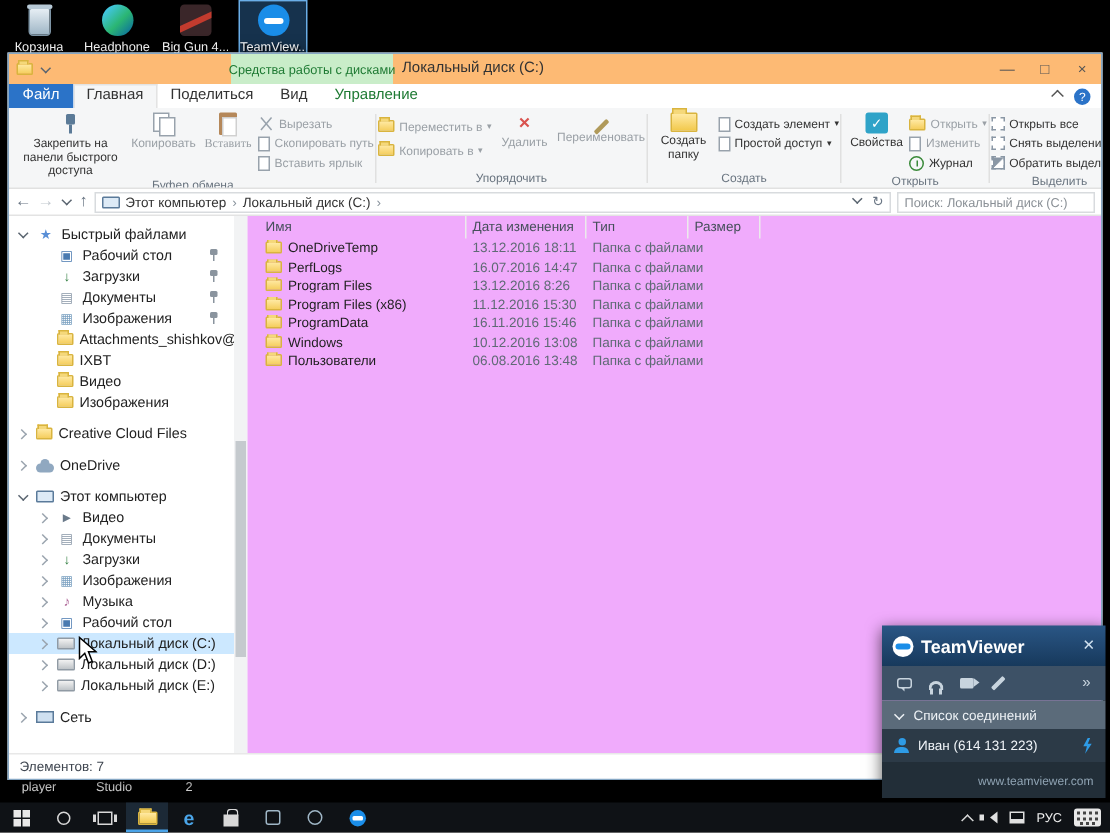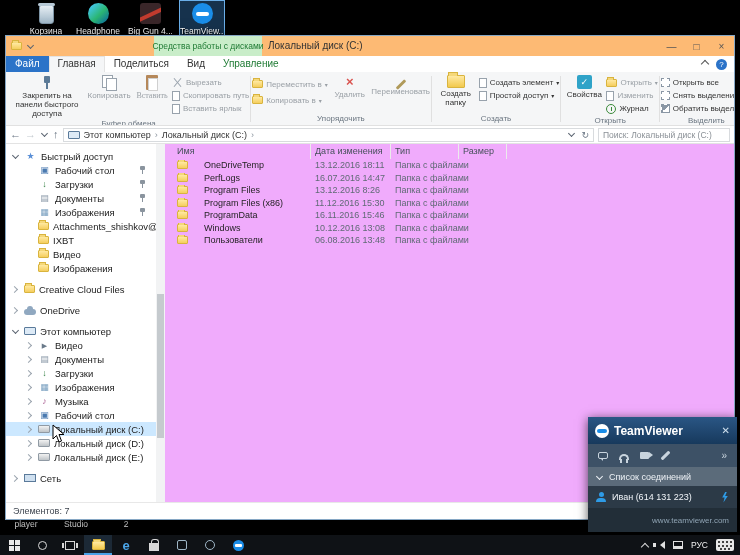--- a/index.html
+++ b/index.html
@@ -2,21 +2,21 @@
 <html><head>
 <meta charset="utf-8">
 <style>
   * { margin:0; padding:0; box-sizing:border-box; }
   html,body { width:740px; height:555px; }
   body { position:relative; overflow:hidden; background:#000;
          font-family:"Liberation Sans","DejaVu Sans",sans-serif; color:#222; }
   button { font:inherit; background:none; border:none; color:inherit; padding:0; text-align:left; }
 
   
-  .dtop { position:absolute; top:1px; left:4px; display:flex; gap:8px; z-index:1;margin-left:20px; }
+  .dtop { position:absolute; top:1px; left:4px; display:flex; gap:8px; z-index:1; }
   .dbottom { position:absolute; left:4px; bottom:24px; display:flex; gap:6px; align-items:flex-end; z-index:1; }
   .dicon { width:44px; display:flex; flex-direction:column; align-items:center; gap:2px; padding:2px 1px; }
   .dicon.sel { background:rgba(62,142,222,.35); outline:1px solid #6aaee8; }
   .dlabel { font-size:8.5px; color:#fff; text-shadow:1px 1px 1px #000; white-space:nowrap; overflow:hidden; max-width:44px; }
   .dlabel.wrap { white-space:normal; text-align:center; line-height:1.1; }
   .g-recycle { width:15px; height:19px; background:linear-gradient(#e6eef4,#9fb6c6); border:1px solid #7e95a6; border-radius:2px 2px 3px 3px; position:relative; margin-top:2px;}
   .g-recycle::before { content:""; position:absolute; top:-3px; left:-2px; right:-2px; height:3px; background:#b7c9d6; border-radius:2px; }
   .g-head { width:21px; height:21px; border-radius:50%; background:linear-gradient(135deg,#45c8f2 10%,#2bb673 55%,#0a6aa0 95%); }
   .g-gun { width:21px; height:21px; background:#3a2629; border-radius:3px; position:relative; overflow:hidden; }
   .g-gun::after { content:""; position:absolute; left:-3px; top:9px; width:30px; height:4px; background:#c23b2e; transform:rotate(-25deg); }
@@ -124,21 +124,21 @@
   .pin-mark::after { content:""; position:absolute; top:4px; left:3px; width:1px; height:4px; background:#8a949e; }
 
   .nav-scroll { position:absolute; left:150px; top:0; bottom:0; width:9px; background:#f2f3f4; }
   .nav-thumb { position:absolute; left:1px; right:1px; top:42%; height:40%; background:#c5cace; }
 
   .file-pane { position:absolute; left:159px; top:0; right:0; bottom:0; display:flex; flex-direction:column; background:#f0abfc; }
   .fhead { display:flex; height:15px; font-size:9px; color:#454f5a; align-items:center; padding-left:8px; flex:none; }
   .hcell { padding-left:4px; border-right:1px solid #ebebeb; height:100%; line-height:15px; }
   .c-name { width:138px; } .c-date { width:80px; } .c-type { width:68px; } .c-size { width:48px; }
   .frow { display:flex; height:12.5px; align-items:center; font-size:9px; padding-left:8px; }
-  .fc-name { width:138px; display:flex; align-items:center; gap:16px; padding-left:4px; color:#1f1f1f; overflow:hidden; white-space:nowrap; }
+  .fc-name { width:138px; display:flex; align-items:center; gap:4px; padding-left:4px; color:#1f1f1f; overflow:hidden; white-space:nowrap; }
   .fc-date { width:80px; padding-left:4px; color:#5f6a75; white-space:nowrap; }
   .fc-type { width:68px; padding-left:4px; color:#5f6a75; white-space:nowrap; }
   .fc-size { width:48px; text-align:right; color:#5f6a75; }
 
   .statusbar { height:17px; border-top:1px solid #e8e8e8; display:flex; align-items:center; font-size:9px; color:#3f4650; padding:0 7px; flex:none; background:#fff; }
   .sb-views { margin-left:auto; display:flex; gap:4px; }
   .sb-ic { width:10px; height:10px; border:1px solid #aab2ba; background:#fff; }
   .sb-ic.grid { background:repeating-linear-gradient(90deg,#aab2ba 0 2px,#fff 2px 4px); }
 
   
@@ -414,21 +414,21 @@
       </span>
     </div>
     <input class="search-box" placeholder="Поиск: Локальный диск (C:)" style="">
   </div>
 
   <div class="content">
     <div class="nav-pane" id="nav-list">
         <div class="nav-item lvl0">
           <span class="expander chev-dn"></span>
           <span class="nico nico-star"></span>
-          <span class="nav-label">Быстрый доступ</span>
+          <span class="nav-label">Быстрый файлами</span>
         </div>
         <div class="nav-item lvl1">
           <span class="expander"></span>
           <span class="nico nico-desktop"></span>
           <span class="nav-label">Рабочий стол</span>
           <span class="pin-mark"></span>
         </div>
         <div class="nav-item lvl1">
           <span class="expander"></span>
           <span class="nico nico-download"></span>

